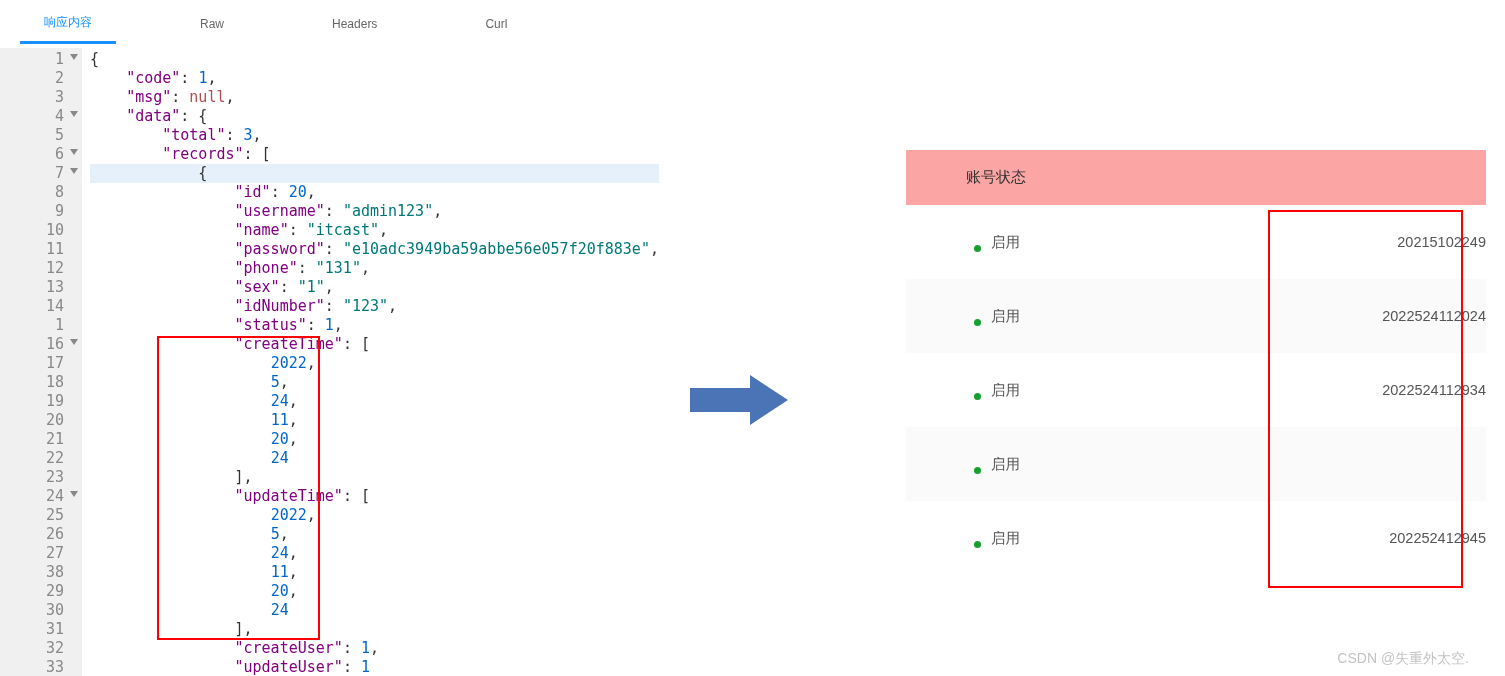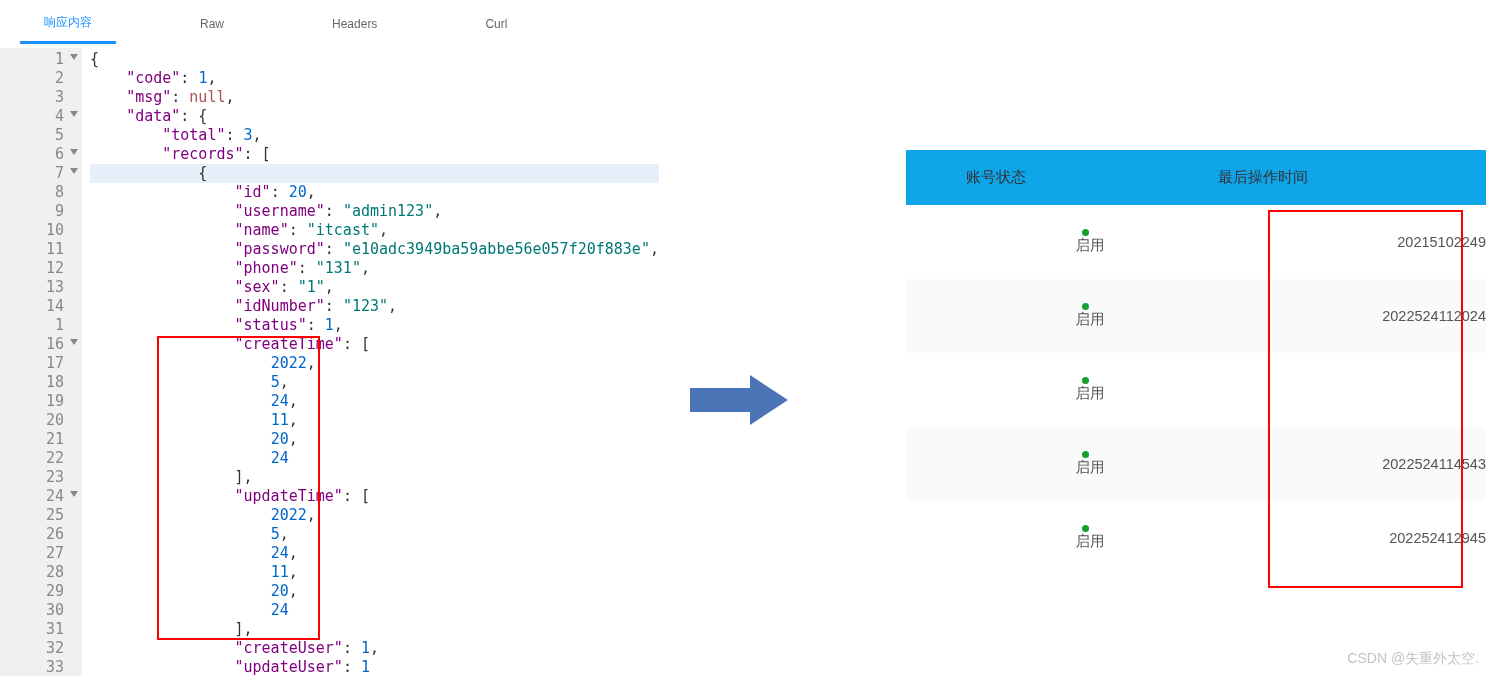--- a/index.html
+++ b/index.html
@@ -81,41 +81,41 @@
   .arrow-svg { display:block; }
   .right-table {
     position: absolute;
     left: 906px;
     top: 150px;
     width: 580px;
   }
   .thead {
     display: flex;
     padding: 18px 0;
-    background:#0ea5e9;
+    background:#fca5a5;
   }
   .col-status { width: 300px; padding-left: 60px; color:#333; font-size:15px; }
   .col-time { flex:1; padding-left: 12px; color:#333; font-size:15px; }
   .trow {
     display: flex;
     align-items: center;
     height: 74px;
     font-size: 14.5px;
     color: #555;
   }
   .trow.alt { background: #fafafa; }
-  .status-cell { width: 300px; padding-left: 68px; display:flex; align-items:center;flex-direction:column; }
+  .status-cell { width: 300px; padding-left: 68px; display:flex; align-items:flex-end; }
   .dot {
     width: 7px; height: 7px; border-radius: 50%;
     background: #15a030; margin-right: 10px;
   }
   .time-cell { flex:1; padding-left: 12px; text-align: right; }
   .watermark {
     position: absolute;
-    right: 26px;
+    right: 36px;
     bottom: 8px;
     color: rgba(120,120,120,0.45);
     font-size: 14px;
     font-family: "Microsoft YaHei", sans-serif;
   }
 </style>
 </head>
 <body>
 
 <div class="tabs">
@@ -147,41 +147,40 @@
       <div class="ln">18</div>
       <div class="ln">19</div>
       <div class="ln">20</div>
       <div class="ln">21</div>
       <div class="ln">22</div>
       <div class="ln">23</div>
       <div class="ln">24<span class="fold-marker"></span></div>
       <div class="ln">25</div>
       <div class="ln">26</div>
       <div class="ln">27</div>
-      <div class="ln">28</div>
+      <div class="ln">38</div>
       <div class="ln">29</div>
       <div class="ln">30</div>
       <div class="ln">31</div>
       <div class="ln">32</div>
       <div class="ln">33</div>
     </div>
   <div class="code" id="code"><div class="code-line">{</div><div class="code-line"><span>    </span><span class="key">"code"</span><span>: </span><span class="num">1</span><span>,</span></div><div class="code-line"><span>    </span><span class="key">"msg"</span><span>: </span><span class="null">null</span><span>,</span></div><div class="code-line"><span>    </span><span class="key">"data"</span><span>: {</span></div><div class="code-line"><span>        </span><span class="key">"total"</span><span>: </span><span class="num">3</span><span>,</span></div><div class="code-line"><span>        </span><span class="key">"records"</span><span>: [</span></div><div class="code-line hl-line"><span>            {</span></div><div class="code-line"><span>                </span><span class="key">"id"</span><span>: </span><span class="num">20</span><span>,</span></div><div class="code-line"><span>                </span><span class="key">"username"</span><span>: </span><span class="str">"admin123"</span><span>,</span></div><div class="code-line"><span>                </span><span class="key">"name"</span><span>: </span><span class="str">"itcast"</span><span>,</span></div><div class="code-line"><span>                </span><span class="key">"password"</span><span>: </span><span class="str">"e10adc3949ba59abbe56e057f20f883e"</span><span>,</span></div><div class="code-line"><span>                </span><span class="key">"phone"</span><span>: </span><span class="str">"131"</span><span>,</span></div><div class="code-line"><span>                </span><span class="key">"sex"</span><span>: </span><span class="str">"1"</span><span>,</span></div><div class="code-line"><span>                </span><span class="key">"idNumber"</span><span>: </span><span class="str">"123"</span><span>,</span></div><div class="code-line"><span>                </span><span class="key">"status"</span><span>: </span><span class="num">1</span><span>,</span></div><div class="code-line"><span>                </span><span class="key">"createTime"</span><span>: [</span></div><div class="code-line"><span>                    </span><span class="num">2022</span><span>,</span></div><div class="code-line"><span>                    </span><span class="num">5</span><span>,</span></div><div class="code-line"><span>                    </span><span class="num">24</span><span>,</span></div><div class="code-line"><span>                    </span><span class="num">11</span><span>,</span></div><div class="code-line"><span>                    </span><span class="num">20</span><span>,</span></div><div class="code-line"><span>                    </span><span class="num">24</span></div><div class="code-line"><span>                ],</span></div><div class="code-line"><span>                </span><span class="key">"updateTime"</span><span>: [</span></div><div class="code-line"><span>                    </span><span class="num">2022</span><span>,</span></div><div class="code-line"><span>                    </span><span class="num">5</span><span>,</span></div><div class="code-line"><span>                    </span><span class="num">24</span><span>,</span></div><div class="code-line"><span>                    </span><span class="num">11</span><span>,</span></div><div class="code-line"><span>                    </span><span class="num">20</span><span>,</span></div><div class="code-line"><span>                    </span><span class="num">24</span></div><div class="code-line"><span>                ],</span></div><div class="code-line"><span>                </span><span class="key">"createUser"</span><span>: </span><span class="num">1</span><span>,</span></div><div class="code-line"><span>                </span><span class="key">"updateUser"</span><span>: </span><span class="num">1</span></div></div>
   <div class="red-box" style="left:157px; top:288px; width:163px; height:304px;"></div>
 </div>
 
 <div class="arrow-wrap">
   <svg class="arrow-svg" width="100" height="60">
     <polygon points="0,18 60,18 60,5 98,30 60,55 60,42 0,42" fill="#4a74b5"></polygon>
   </svg>
 </div>
 
 <div class="right-table">
   <div class="thead">
     <div class="col-status">账号状态</div>
-    <div class="col-time">最后操作时间</div>
   </div>
   <div id="tbody">
       <div class="trow">
         <div class="status-cell">
           <span class="dot"></span>
           <span>启用</span>
         </div>
         <div class="time-cell">20215102249</div>
       </div>
       <div class="trow alt">
@@ -189,27 +188,27 @@
           <span class="dot"></span>
           <span>启用</span>
         </div>
         <div class="time-cell">2022524112024</div>
       </div>
       <div class="trow">
         <div class="status-cell">
           <span class="dot"></span>
           <span>启用</span>
         </div>
+        <div class="time-cell">2022524112934</div>
       </div>
       <div class="trow alt">
         <div class="status-cell">
           <span class="dot"></span>
           <span>启用</span>
         </div>
-        <div class="time-cell">2022524114543</div>
       </div>
       <div class="trow">
         <div class="status-cell">
           <span class="dot"></span>
           <span>启用</span>
         </div>
         <div class="time-cell">202252412945</div>
       </div>
     </div>
   <div class="red-box" style="left:362px; top:60px; width:195px; height:378px;"></div>

